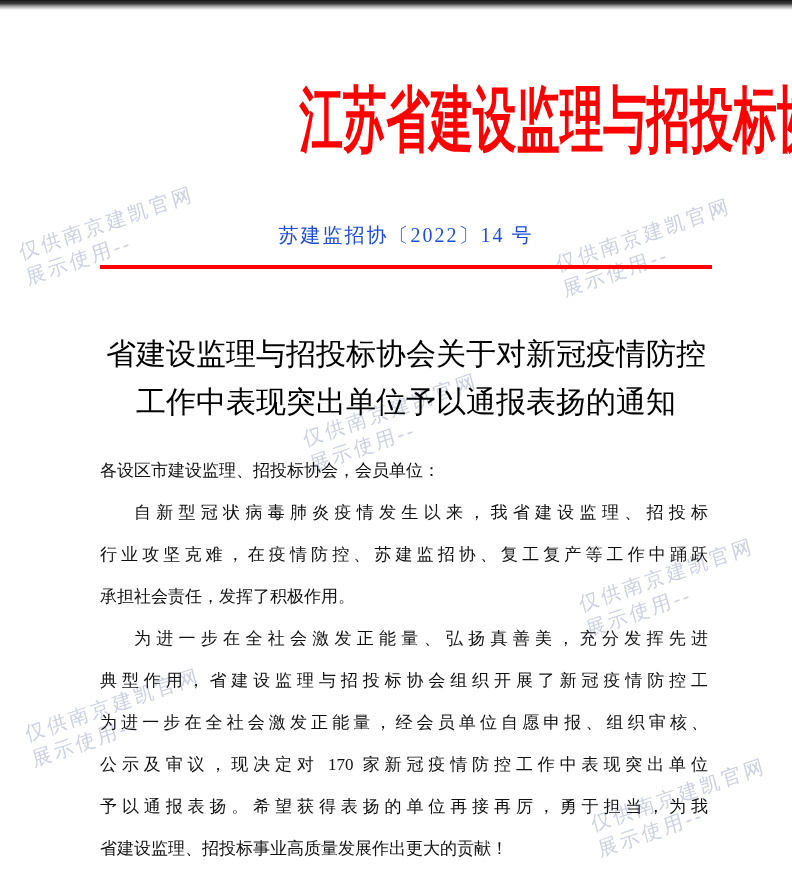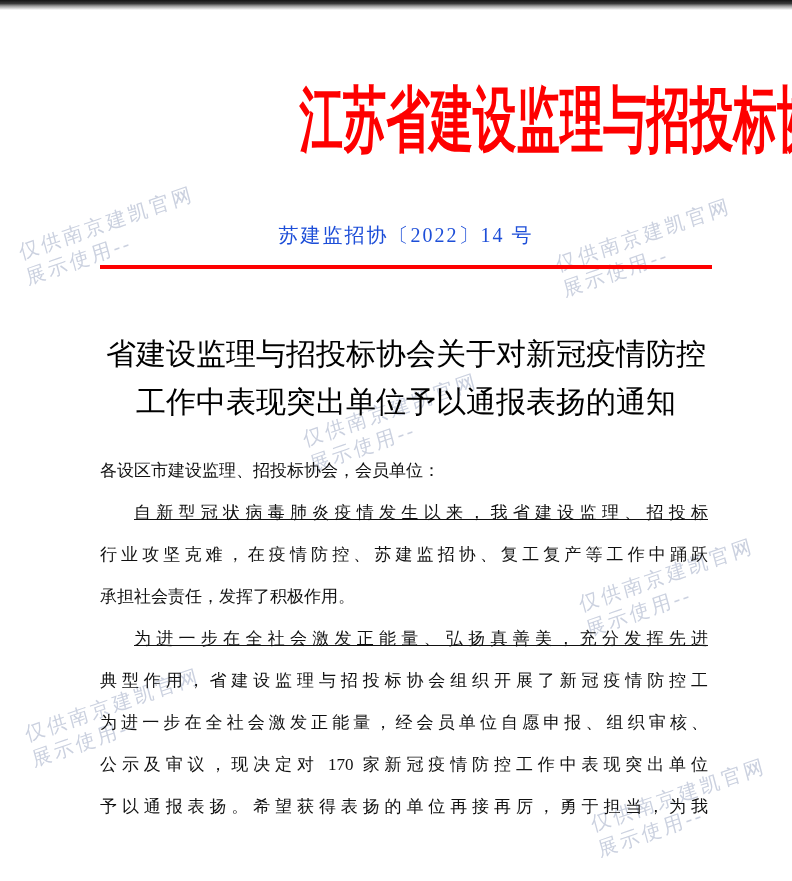--- a/index.html
+++ b/index.html
@@ -103,21 +103,21 @@
   .body-text {
     position: absolute;
     left: 0; top: 450px;
     width: 608px;
     font-size: 17px;
     line-height: 42px;
     color: var(--ink, #111111);
   }
   .body-line { width: 608px; height: 42px; overflow: hidden; white-space: nowrap; }
   .body-line.fill { text-align: justify; text-align-last: justify; white-space: normal; }
-  .body-line.indent { text-indent: 2em; text-decoration: underline; }
+  .body-line.indent { text-indent: 2em; }
 </style>
 </head>
 <body style="--red: #fe0000; --ink: #111111; --wm: #c2c9da;">
 
 <div class="top-edge"></div>
 
 <div class="wm-layer">
   <div class="wm wm-1">
     <div>仅供南京建凯官网</div>
     <div>展示使用--</div>
@@ -162,15 +162,16 @@
   <div class="body-text">
     <div class="body-line">各设区市建设监理、招投标协会，会员单位：</div>
     <div class="body-line fill indent">自新型冠状病毒肺炎疫情发生以来，我省建设监理、招投标</div>
     <div class="body-line fill">行业攻坚克难，在疫情防控、苏建监招协、复工复产等工作中踊跃</div>
     <div class="body-line">承担社会责任，发挥了积极作用。</div>
     <div class="body-line fill indent">为进一步在全社会激发正能量、弘扬真善美，充分发挥先进</div>
     <div class="body-line fill">典型作用，省建设监理与招投标协会组织开展了新冠疫情防控工</div>
     <div class="body-line fill">为进一步在全社会激发正能量，经会员单位自愿申报、组织审核、</div>
     <div class="body-line fill">公示及审议，现决定对 170 家新冠疫情防控工作中表现突出单位</div>
     <div class="body-line fill">予以通报表扬。希望获得表扬的单位再接再厉，勇于担当，为我</div>
+    <div class="body-line">省建设监理、招投标事业高质量发展作出更大的贡献！</div>
   </div>
 
 </div>
 
 </body></html>

